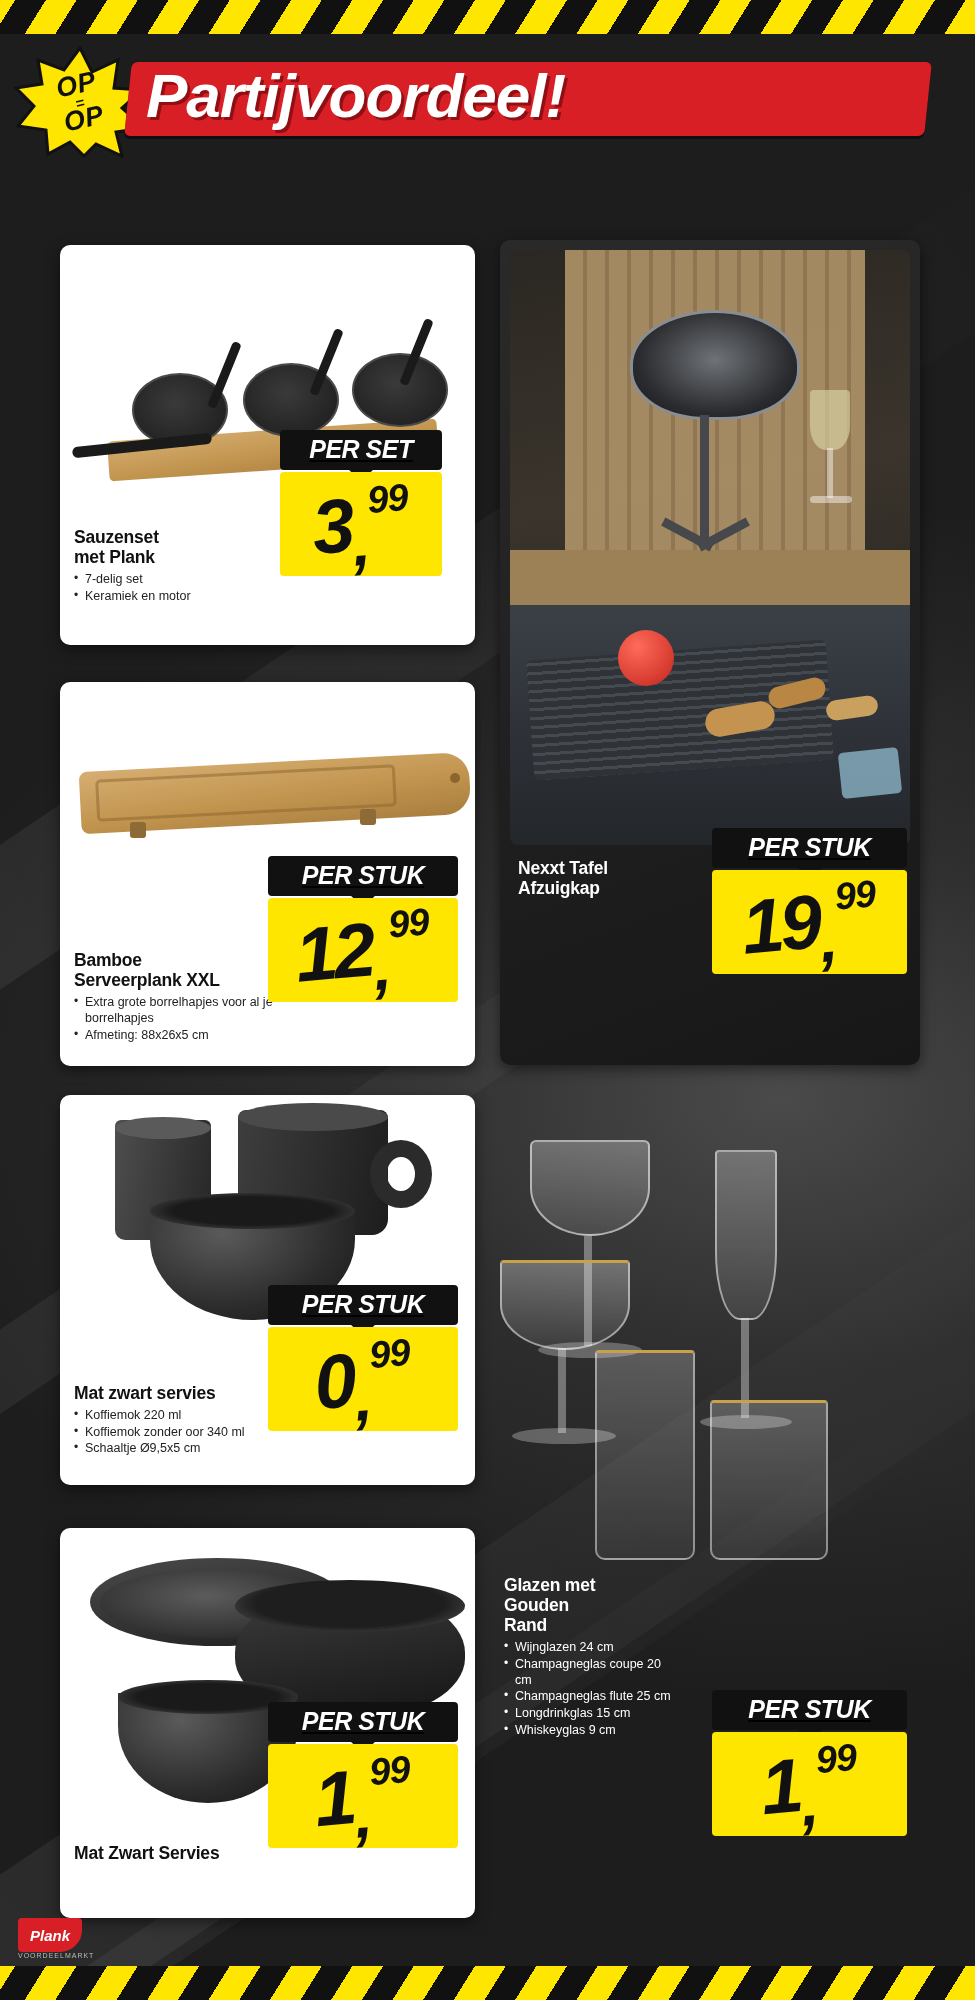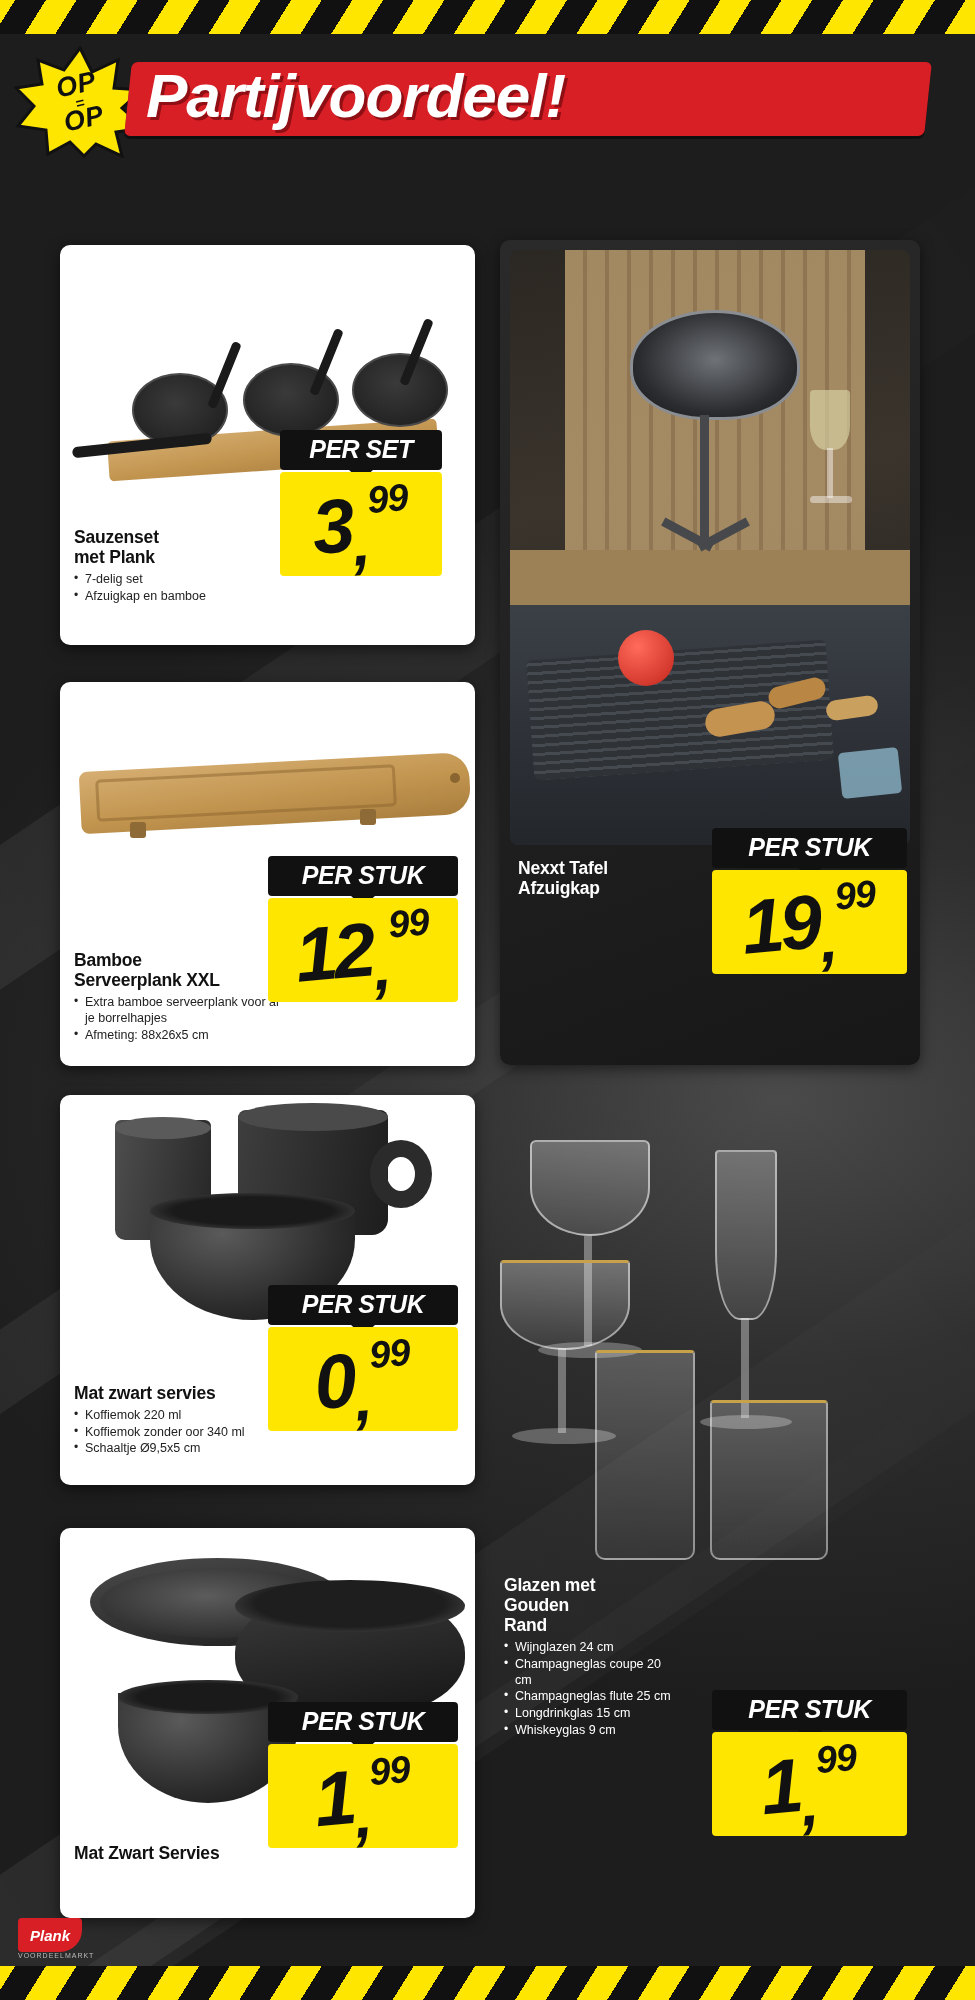--- a/index.html
+++ b/index.html
@@ -142,21 +142,21 @@
   }
   .bullets li::before {
     content: "•";
     position: absolute;
     left: 0; top: -1px;
     font-size: 12px;
   }
   .bullets.light li { color: #fff; }
 
   
-  .price-block { position: absolute; }
+  .price-block { position: absolute; text-decoration: underline; }
   .price-banner {
     position: relative;
     background: #111;
     color: #fff;
     font-weight: bold;
     font-style: italic;
     font-size: 25px;
     letter-spacing: -0.5px;
     text-align: center;
     padding: 5px 10px 6px 10px;
@@ -305,21 +305,21 @@
       <div style="position:absolute;left:262px;top:82px;width:9px;height:70px;background:#1a1a1a;border-radius:4px;transform:rotate(22deg);"></div>
       <div style="position:absolute;left:352px;top:72px;width:9px;height:70px;background:#1a1a1a;border-radius:4px;transform:rotate(22deg);"></div>
     </div>
     <div class="card-info" style="top:282px; left:14px; width:180px;">
       <div class="prod-title">
         <div>Sauzenset</div>
         <div>met Plank</div>
       </div>
       <ul class="bullets">
         <li>7-delig set</li>
-        <li>Afzuigkap en bamboe</li>
+        <li>Keramiek en motor</li>
       </ul>
     </div>
   </div>
   <div class="price-block" style="left:280px; top:430px; width:162px;">
     <div class="price-banner">PER SET</div>
     <div class="price-body">
       <div class="price-amount">
         <span class="price-int">3</span>
         <span class="comma">,</span>
         <span class="price-frac">99</span>
@@ -334,21 +334,21 @@
       <div style="position:absolute;left:390px;top:91px;width:10px;height:10px;background:#8a6530;border-radius:50%;"></div>
       <div style="position:absolute;left:70px;top:140px;width:16px;height:16px;background:#8d6a36;border-radius:3px;"></div>
       <div style="position:absolute;left:300px;top:127px;width:16px;height:16px;background:#8d6a36;border-radius:3px;"></div>
     </div>
     <div class="card-info" style="top:268px; left:14px; width:205px;">
       <div class="prod-title">
         <div>Bamboe</div>
         <div>Serveerplank XXL</div>
       </div>
       <ul class="bullets">
-        <li>Extra bamboe serveerplank voor al je borrelhapjes</li>
+        <li>Extra grote borrelhapjes voor al je borrelhapjes</li>
         <li>Afmeting: 88x26x5 cm</li>
       </ul>
     </div>
   </div>
   <div class="price-block" style="left:268px; top:856px; width:190px;">
     <div class="price-banner">PER STUK</div>
     <div class="price-body">
       <div class="price-amount">
         <span class="price-int">12</span>
         <span class="comma">,</span>

